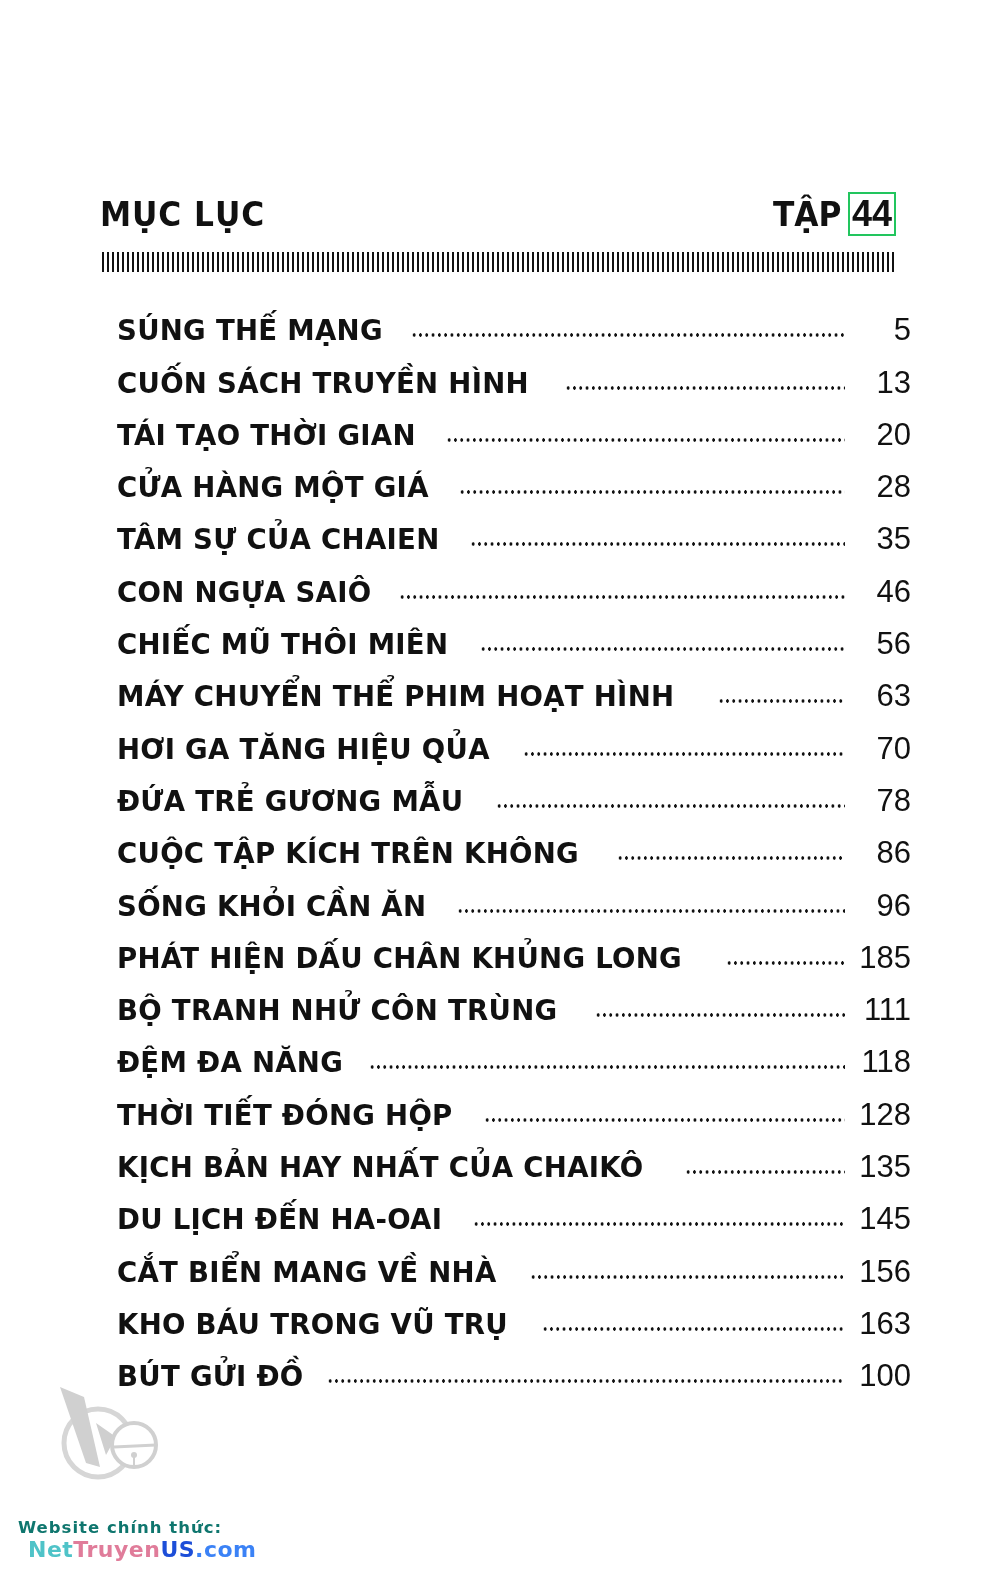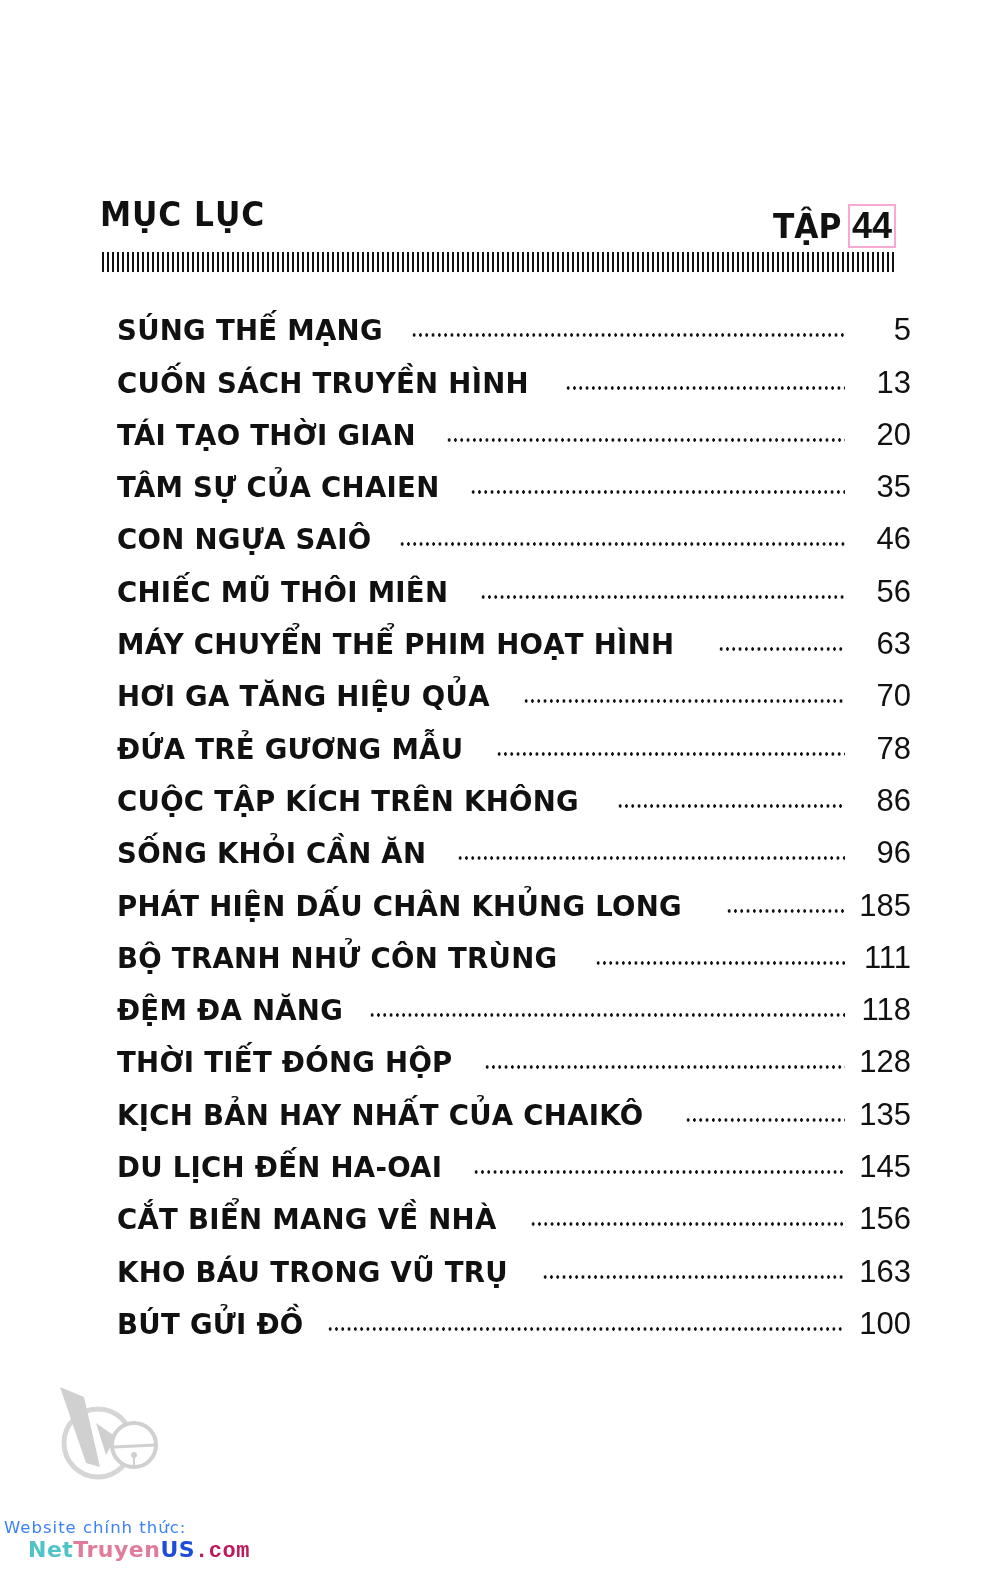--- a/index.html
+++ b/index.html
@@ -34,32 +34,32 @@
       font-family: "DejaVu Sans", sans-serif;
       font-weight: bold;
       font-size: 34px;
       letter-spacing: 1px;
       transform: scaleX(0.92);
       transform-origin: left center;
     }
     .volume {
       position: absolute;
       right: 0;
-      top: 12px;
+      top: 0;
       display: flex;
       align-items: center;
     }
     .volume-label {
       font-weight: bold;
       font-size: 34px;
       margin-right: 4px;
       transform: scaleX(0.92);
     }
     .volume-box {
-      border: 2px solid #f9a8d4;
+      border: 2px solid #22c55e;
       padding: 0 2px;
       font-family: "Liberation Sans", sans-serif;
       font-weight: bold;
       font-size: 36px;
       line-height: 40px;
       height: 40px;
     }
     .rule {
       position: absolute;
       left: 102px;
@@ -119,37 +119,37 @@
       height: 100px;
     }
     .site-watermark {
       position: absolute;
       left: 0;
       top: 1518px;
       width: 260px;
     }
     .site-line1 {
       font-family: "DejaVu Sans", sans-serif;
-      font-weight: normal;
+      font-weight: bold;
       font-size: 16.5px;
-      color: #3b82f6;
-      padding-left: 4px;
+      color: #0f766e;
+      padding-left: 18px;
       letter-spacing: 1px;
     }
     .site-line2 {
       font-family: "DejaVu Sans", sans-serif;
       font-weight: bold;
       font-size: 22px;
       letter-spacing: 0.5px;
       margin-top: 0px;
     }
     .c-net { color: #4fc3c8; padding-left: 28px; }
     .c-truyen { color: #e07c9a; }
     .c-us { color: #1d4ed8; }
-    .c-com { color: #be185d; font-family: Liberation Mono, monospace; }
+    .c-com { color: #3b82f6; }
   </style>
 </head>
 <body>
 
 <div class="page">
 
   <div class="header">
     <div class="title">MỤC LỤC</div>
     <div class="volume">
       <span class="volume-label">TẬP</span>
@@ -167,20 +167,25 @@
       </li>
     <li class="toc-row">
         <span class="toc-title">CUỐN SÁCH TRUYỀN HÌNH</span>
         <span class="toc-dots"></span>
         <span class="toc-page">13</span>
       </li>
     <li class="toc-row">
         <span class="toc-title">TÁI TẠO THỜI GIAN</span>
         <span class="toc-dots"></span>
         <span class="toc-page">20</span>
+      </li>
+    <li class="toc-row">
+        <span class="toc-title">CỬA HÀNG MỘT GIÁ</span>
+        <span class="toc-dots"></span>
+        <span class="toc-page">28</span>
       </li>
     <li class="toc-row">
         <span class="toc-title">TÂM SỰ CỦA CHAIEN</span>
         <span class="toc-dots"></span>
         <span class="toc-page">35</span>
       </li>
     <li class="toc-row">
         <span class="toc-title">CON NGỰA SAIÔ</span>
         <span class="toc-dots"></span>
         <span class="toc-page">46</span>

